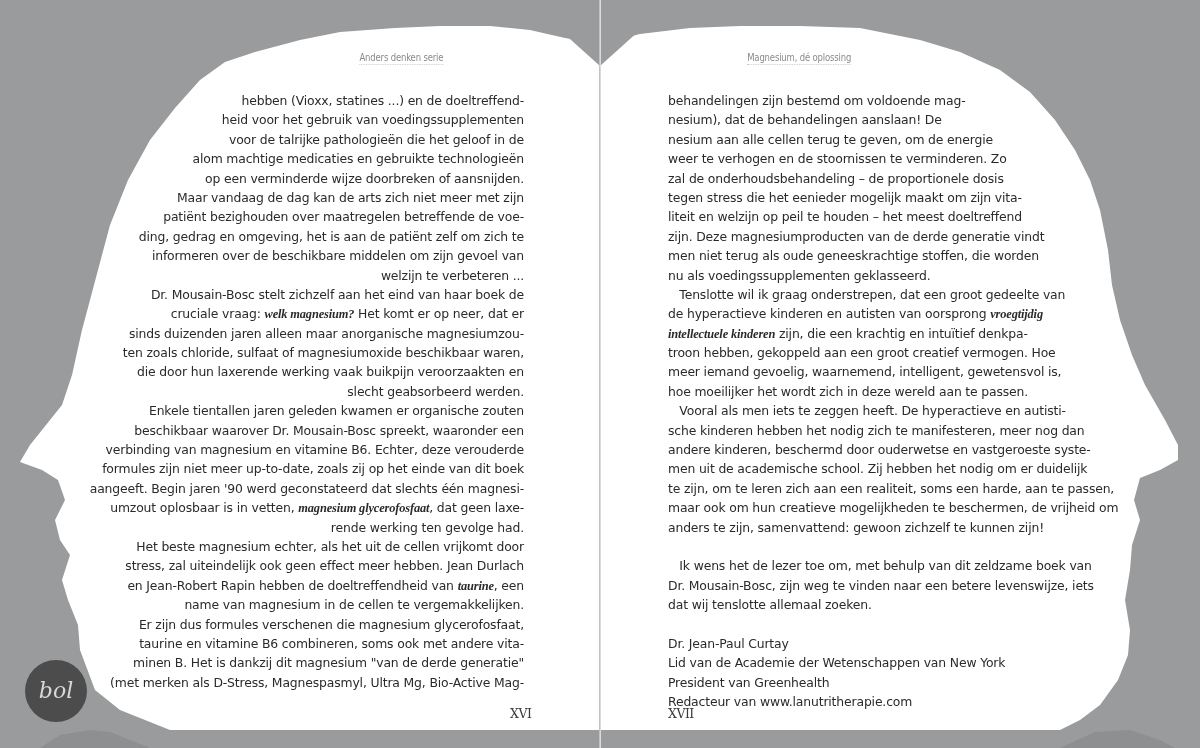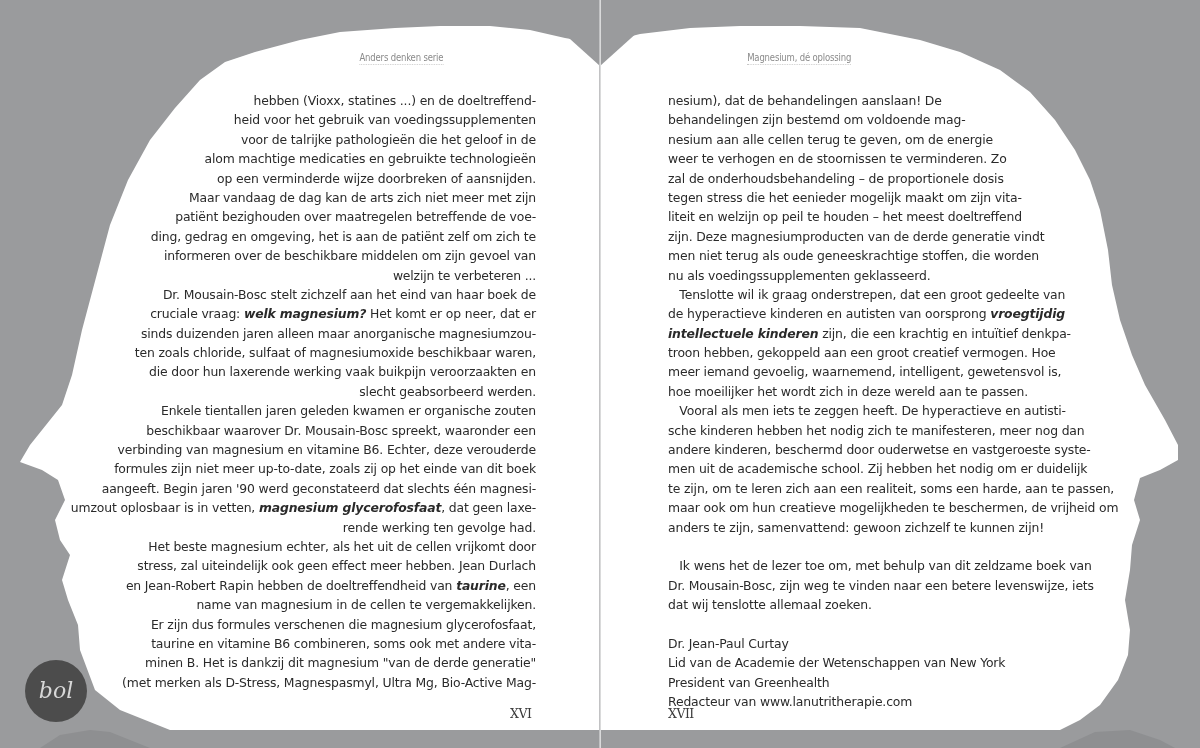--- a/index.html
+++ b/index.html
@@ -20,24 +20,24 @@
     border-bottom: 1px dotted #c9c9c9; padding-bottom: 1px; white-space: nowrap;
   }
   .rh-left { left: 352px; }
   .rh-right { left: 738px; }
   .lines { position: absolute; top: 91px; }
   .line {
     height: 19.4px; line-height: 19.4px; font-size: 12.4px; color: #2a2a2a;
     white-space: nowrap; letter-spacing: -0.15px;
   }
   .left-page .line { text-align: right; }
-  .left-page { left: 60px; width: 476px; }
+  .left-page { left: 48px; width: 476px; }
   .right-page { left: 668px; width: 470px; }
   .right-page .line { text-align: left; }
-  .line b.ital { font-style: italic; font-weight: bold; }
+  .line b.ital { font-style: italic; font-weight: bold; font-family: Liberation Serif, serif; }
   .folio {
     position: absolute; top: 706px; font-size: 12.5px; color: #3a3a3a;
     font-family: "DejaVu Serif", serif; letter-spacing: -0.5px;
   }
   .folio-left { left: 510px; }
   .folio-right { left: 668px; }
   .logo {
     position: absolute; left: 25px; top: 660px; width: 62px; height: 62px;
     border-radius: 50%; background: #4c4c4c;
     display: flex; align-items: center; justify-content: center;
@@ -94,22 +94,22 @@
       <div class="line"><span style="white-space: pre;">Het beste magnesium echter, als het uit de cellen vrijkomt door</span></div>
       <div class="line"><span style="white-space: pre;">stress, zal uiteindelijk ook geen effect meer hebben. Jean Durlach</span></div>
       <div class="line"><span style="white-space: pre;">en Jean-Robert Rapin hebben de doeltreffendheid van </span><b class="ital">taurine</b><span>, een</span></div>
       <div class="line"><span style="white-space: pre;">name van magnesium in de cellen te vergemakkelijken.</span></div>
       <div class="line"><span style="white-space: pre;">Er zijn dus formules verschenen die magnesium glycerofosfaat,</span></div>
       <div class="line"><span style="white-space: pre;">taurine en vitamine B6 combineren, soms ook met andere vita-</span></div>
       <div class="line"><span style="white-space: pre;">minen B. Het is dankzij dit magnesium "van de derde generatie"</span></div>
       <div class="line"><span style="white-space: pre; margin-top: 37px;">(met merken als D-Stress, Magnespasmyl, Ultra Mg, Bio-Active Mag-</span></div>
     </div>
   <div class="lines right-page" id="right-lines">
+      <div class="line"><span style="white-space: pre;">behandelingen zijn bestemd om voldoende mag-</span></div>
       <div class="line"><span style="white-space: pre;">nesium), dat de behandelingen aanslaan! De</span></div>
-      <div class="line"><span style="white-space: pre;">behandelingen zijn bestemd om voldoende mag-</span></div>
       <div class="line"><span style="white-space: pre;">nesium aan alle cellen terug te geven, om de energie</span></div>
       <div class="line"><span style="white-space: pre;">weer te verhogen en de stoornissen te verminderen. Zo</span></div>
       <div class="line"><span style="white-space: pre;">zal de onderhoudsbehandeling – de proportionele dosis</span></div>
       <div class="line"><span style="white-space: pre;">tegen stress die het eenieder mogelijk maakt om zijn vita-</span></div>
       <div class="line"><span style="white-space: pre;">liteit en welzijn op peil te houden – het meest doeltreffend</span></div>
       <div class="line"><span style="white-space: pre;">zijn. Deze magnesiumproducten van de derde generatie vindt</span></div>
       <div class="line"><span style="white-space: pre;">men niet terug als oude geneeskrachtige stoffen, die worden</span></div>
       <div class="line"><span style="white-space: pre;">nu als voedingssupplementen geklasseerd.</span></div>
       <div class="line"><span style="white-space: pre;">   Tenslotte wil ik graag onderstrepen, dat een groot gedeelte van</span></div>
       <div class="line"><span style="white-space: pre;">de hyperactieve kinderen en autisten van oorsprong </span><b class="ital">vroegtijdig</b></div>

